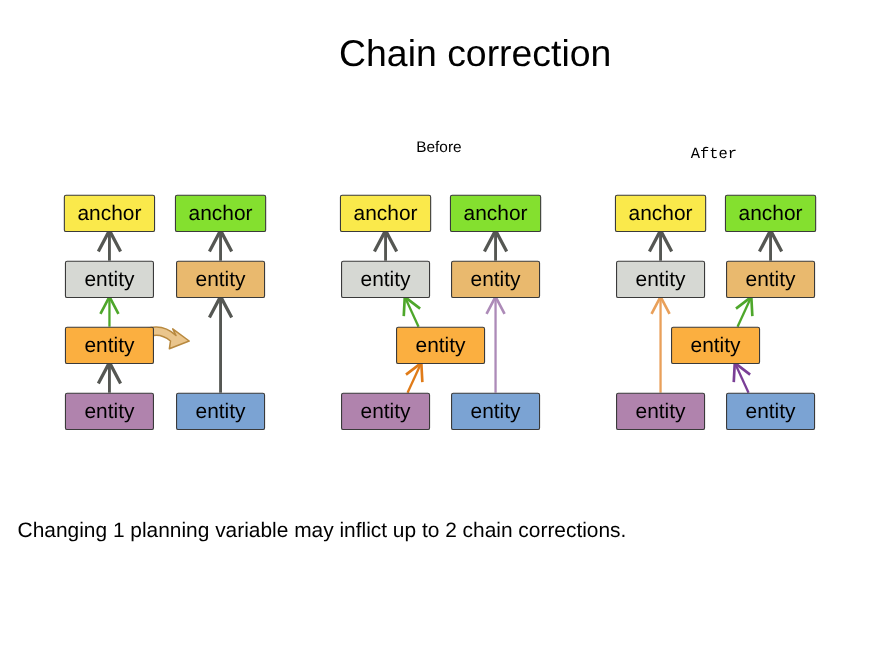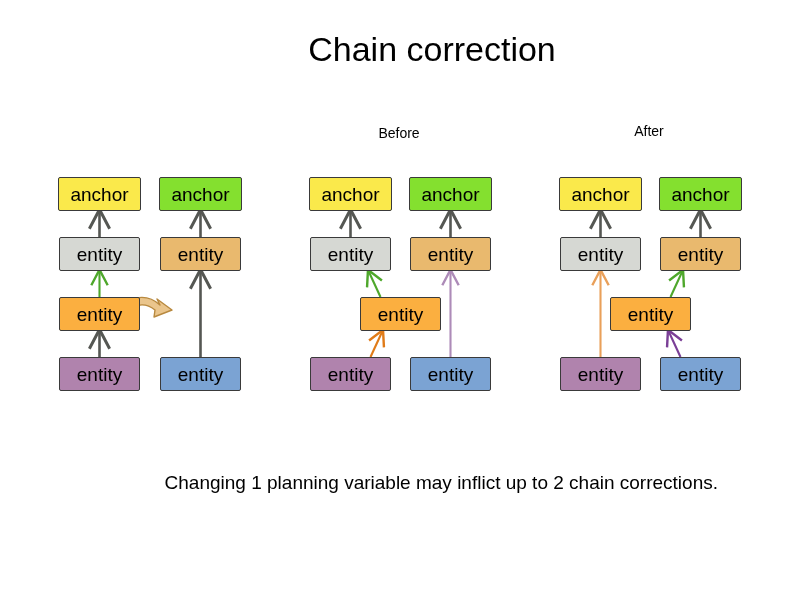--- a/index.html
+++ b/index.html
@@ -36,24 +36,24 @@
   .phase-label {
     position: absolute;
     font-size: 14px;
     line-height: 22px;
     text-align: center;
     color: #000000;
     white-space: nowrap;
   }
   .caption {
     position: absolute;
-    left: 4px;
+    left: 16px;
     top: 470px;
     width: 714px;
-    text-align: right;
+    text-align: left;
     font-size: 19px;
     line-height: 26px;
     color: #000000;
   }
   .node {
     position: absolute;
     box-sizing: border-box;
     border: 1.4px solid #3a3a3a;
     border-radius: 2px;
     font-size: 19px;
@@ -76,21 +76,21 @@
   }
 </style>
 </head>
 <body>
 
 <div id="slide">
 
   <div class="title">Chain correction</div>
 
   <div class="phase-label" id="label-before" style="left: 319px; top: 122px; width: 160px;">Before</div>
-  <div class="phase-label" id="label-after" style="left: 569px; top: 120px; width: 160px;">After</div>
+  <div class="phase-label" id="label-after" style="left: 569px; top: 130px; width: 160px; font-family: Liberation Mono, monospace;">After</div>
 
   <svg class="svg-layer" id="arrow-layer" viewBox="0 0 800 600">
       <defs>
         <marker id="mk-555753" markerWidth="9" markerHeight="9" refX="7.4" refY="4.5" orient="auto" markerUnits="strokeWidth">
           <path d="M0.6,0.6 L8,4.5 L0.6,8.4" fill="none" stroke="#555753" stroke-width="1.15" stroke-linecap="butt"></path>
         </marker>
         <marker id="mk-4ea72b" markerWidth="9" markerHeight="9" refX="7.4" refY="4.5" orient="auto" markerUnits="strokeWidth">
           <path d="M0.6,0.6 L8,4.5 L0.6,8.4" fill="none" stroke="#4ea72b" stroke-width="1.15" stroke-linecap="butt"></path>
         </marker>
         <marker id="mk-e07b18" markerWidth="9" markerHeight="9" refX="7.4" refY="4.5" orient="auto" markerUnits="strokeWidth">

